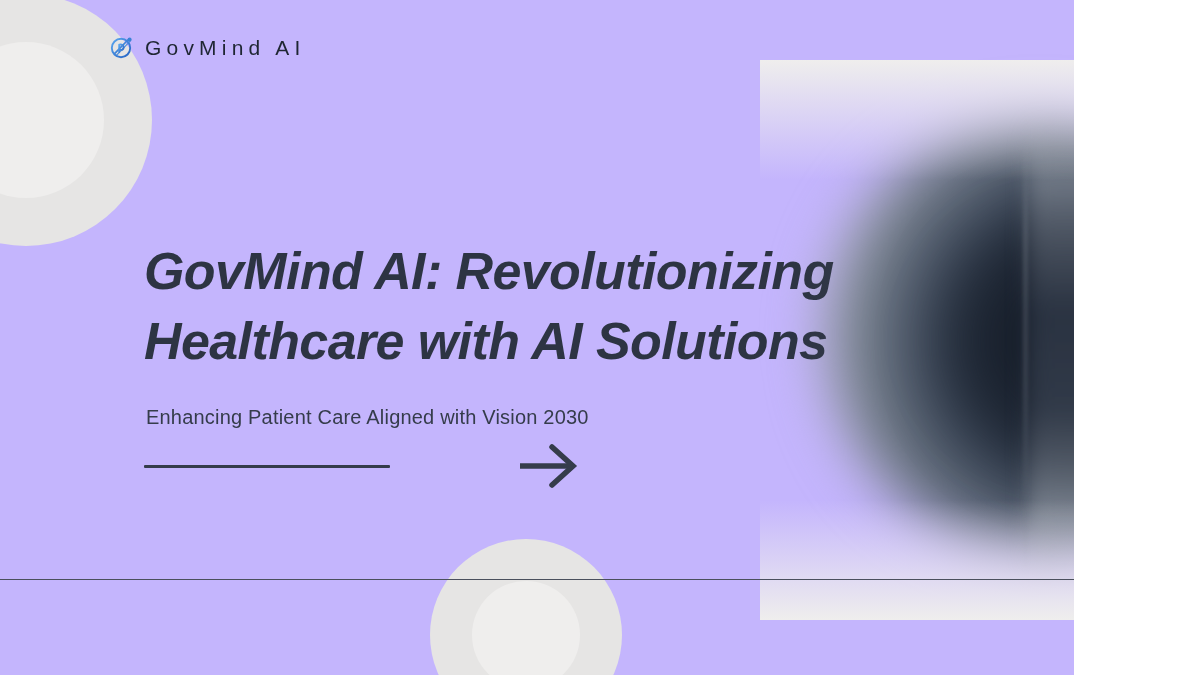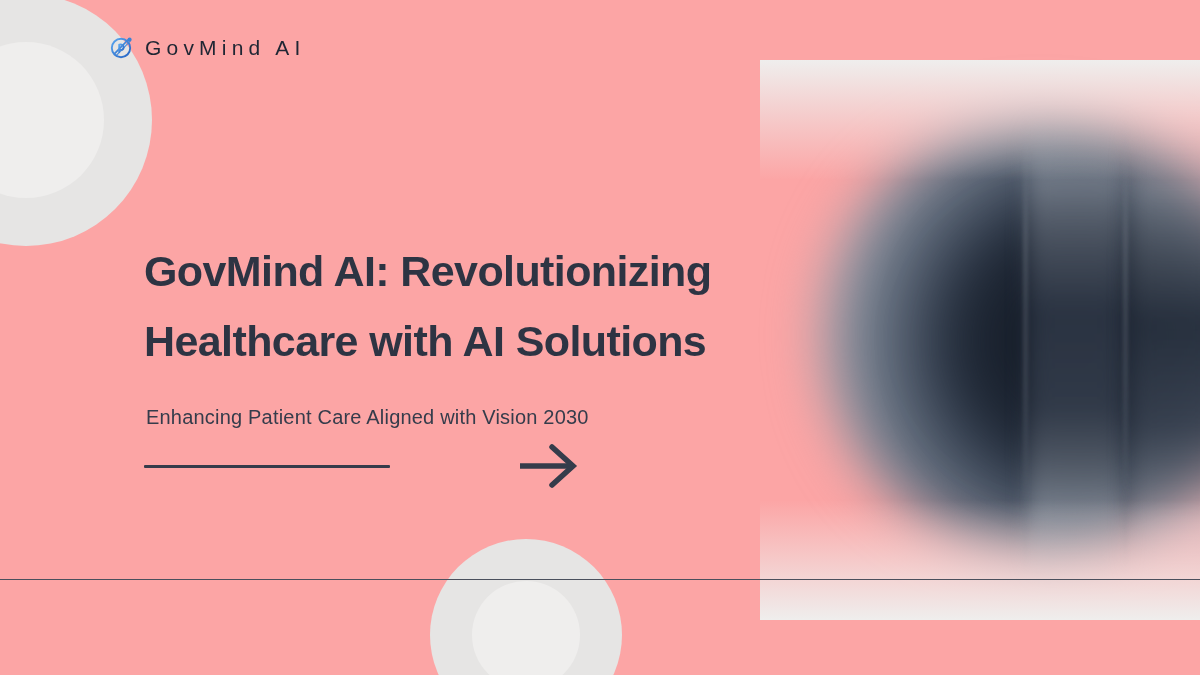--- a/index.html
+++ b/index.html
@@ -4,24 +4,24 @@
 <title>GovMind AI Title Slide</title>
 <style>
   html, body {
     margin: 0;
     padding: 0;
     background: #ffffff;
   }
 
   #slide {
     position: relative;
-    width: 1200px;
+    width: 1074px;
     height: 675px;
     overflow: hidden;
-    background: #fca5a5;
+    background: #c4b5fd;
     font-family: "Liberation Sans", sans-serif;
     -webkit-font-smoothing: antialiased;
   }
 
   
   .deco-ring {
     position: absolute;
     border-radius: 50%;
     background: #e6e5e4;
     pointer-events: none;
@@ -185,32 +185,33 @@
   
   #headline-block {
     position: absolute;
     left: 144px;
     top: 236px;
     width: 900px;
   }
 
   #title {
     margin: 0;
-    font-size: 43px;
+    font-size: 52px;
     line-height: 70px;
     font-weight: 700;
     letter-spacing: -0.6px;
     color: #2d3443;
     white-space: pre-line;
     
     background: linear-gradient(90deg,
         #2d3443 0%, #2d3443 73%, #343c4c 82%, #5d6675 90%, #9aa0ab 96%, #b3b8c0 100%);
     -webkit-background-clip: text;
     background-clip: text;
     color: transparent;
+    font-style: italic;
     -webkit-text-fill-color: transparent;
   }
 
   #subtitle {
     margin: 28px 0 0 2px;
     font-size: 20px;
     font-weight: 400;
     letter-spacing: 0.2px;
     color: #353c4b;
     line-height: 1.3;

